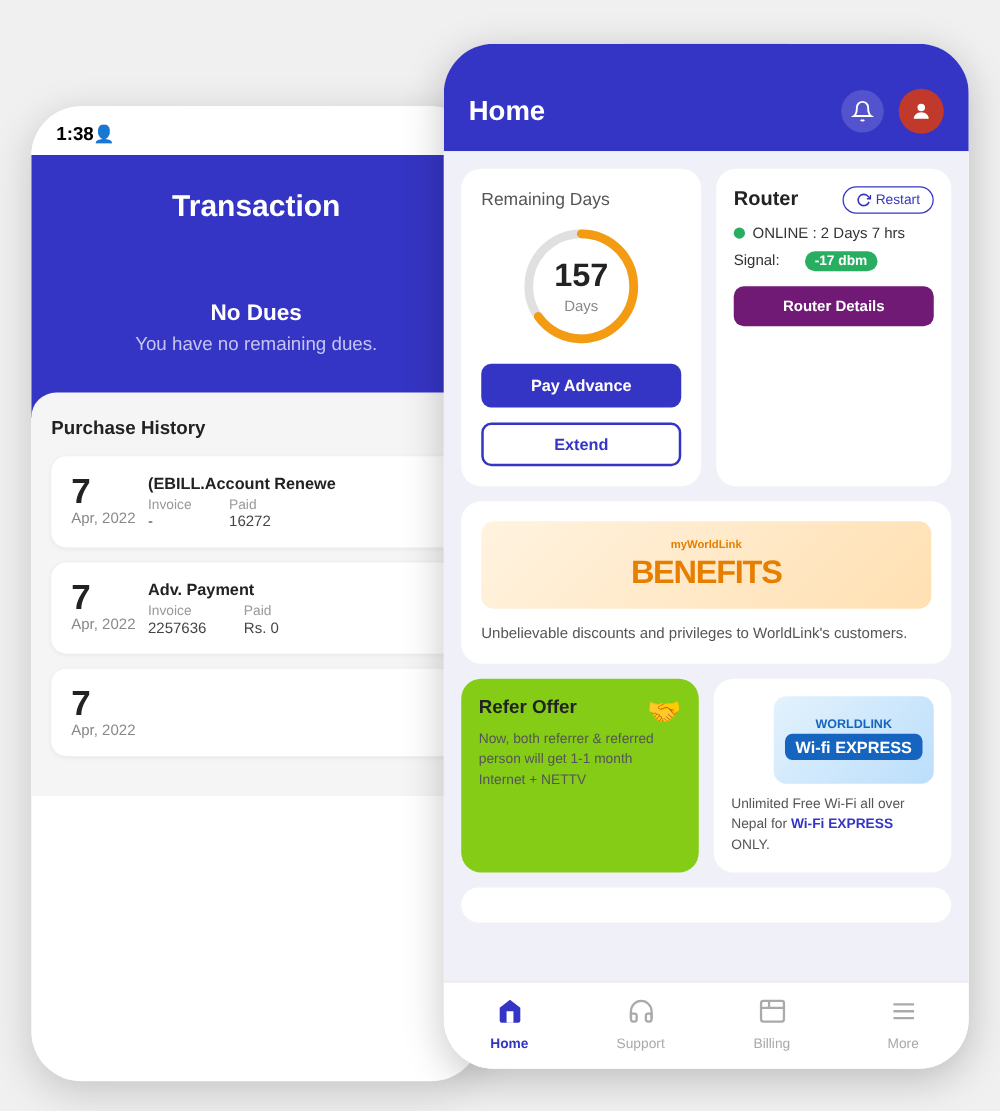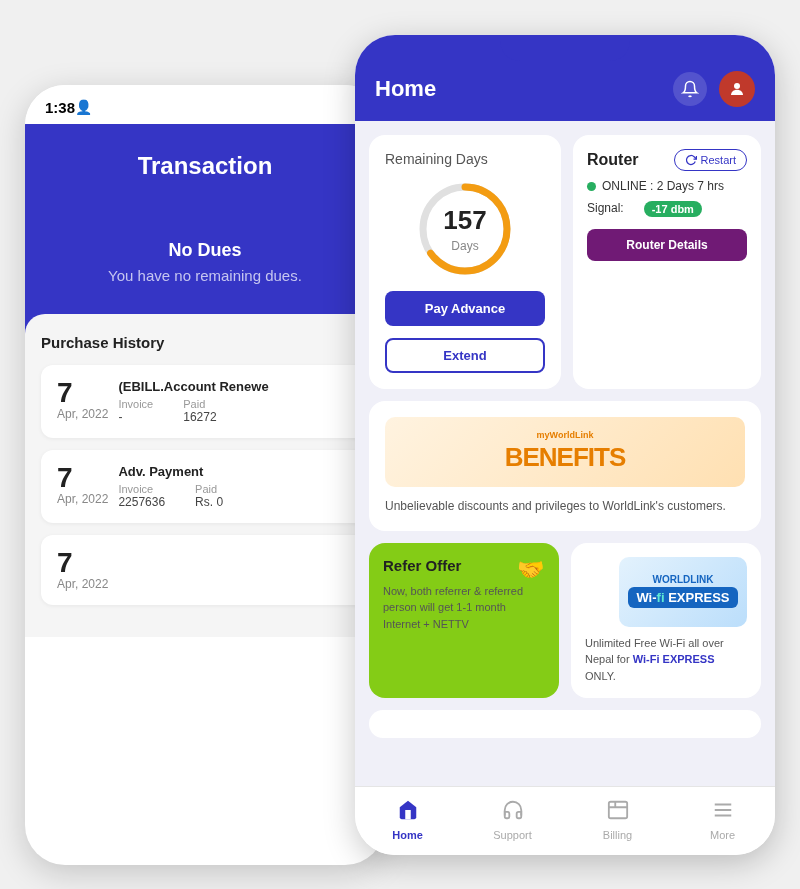--- a/index.html
+++ b/index.html
@@ -643,21 +643,21 @@
           <span style="font-size:22px;">🤝</span>
         </div>
         <div class="refer-desc">Now, both referrer &amp; referred person will get 1-1 month Internet + NETTV</div>
       </div>
 
       <div class="wifi-card">
         <div class="wifi-img-area">
           <div style="text-align:center;">
             <div style="font-size:10px;color:#1565c0;font-weight:700;">WORLDLINK</div>
             <div style="background:#1565c0;color:#fff;border-radius:6px;padding:3px 8px;font-size:13px;font-weight:900;margin:2px 0;">
-              Wi-<span style="color:#5eead4;">fi</span> EXPRESS
+              Wi-<span style="color:#ffffff;">fi</span> EXPRESS
             </div>
           </div>
         </div>
         <div class="wifi-desc">
           Unlimited Free Wi-Fi all over Nepal for <strong>Wi-Fi EXPRESS</strong> ONLY.
         </div>
       </div>
     </div>
 
 

